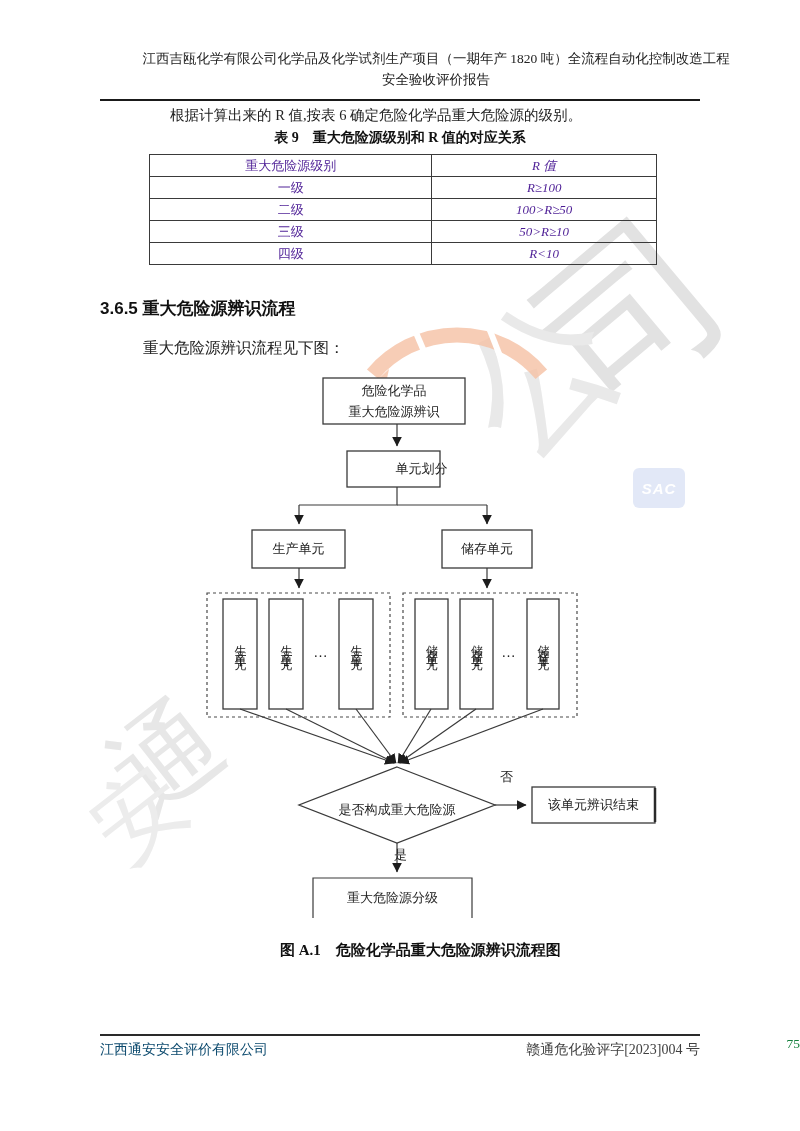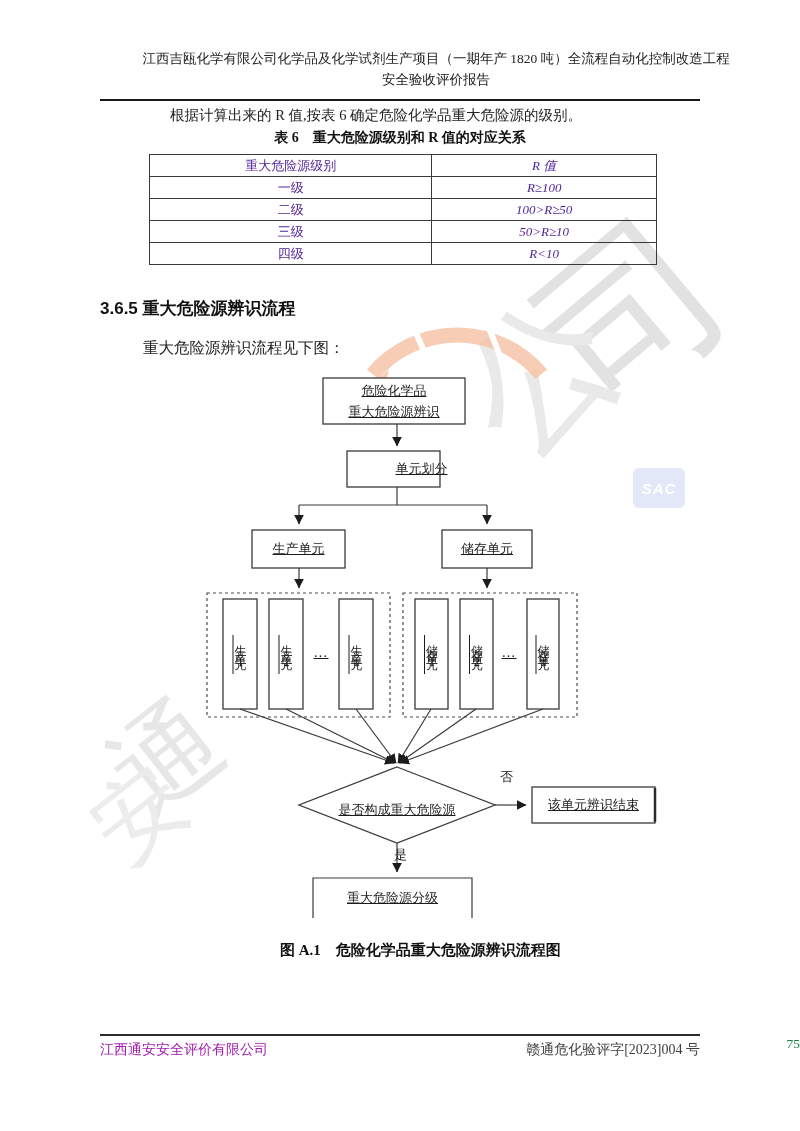--- a/index.html
+++ b/index.html
@@ -13,36 +13,36 @@
             display:flex;align-items:center;justify-content:center;}
   .wm-badge span{color:#ffffff;font-family:"Liberation Sans",sans-serif;
                  font-weight:bold;font-style:italic;font-size:15px;letter-spacing:1px;}
   
   .hdr{left:0;top:48px;width:800px;text-align:center;font-size:13.5px;line-height:21px;color:#222;margin-left:36px;}
   .hdr-rule{left:100px;top:99px;width:600px;height:2px;background:#1a1a1a;}
   .para1{left:170px;top:106px;width:540px;font-size:14.5px;color:#222;}
   .tbl-title{left:0;top:129px;width:800px;text-align:center;font-size:14px;font-weight:bold;color:#111;}
   .ftr-rule{left:100px;top:1034px;width:600px;height:2px;background:#2a2a2a;}
   .pageno{left:0;top:1008px;width:800px;text-align:right;font-size:13.5px;color:#15803d;margin-top:28px;}
-  .ftr-left{left:100px;top:1041px;font-size:14px;color:#a21caf;}
+  .ftr-left{left:100px;top:1041px;font-size:14px;color:#0c4a6e;}
   .ftr-right{left:100px;top:1041px;width:600px;text-align:right;font-size:14px;color:#404040;}
   
   table.t6{position:absolute;left:149px;top:154px;width:508px;border-collapse:collapse;
            font-size:13px;color:#4c1d95;table-layout:fixed;}
   table.t6 td,table.t6 th{border:1.5px solid #3a3a3a;height:21px;text-align:center;
                           font-weight:normal;padding:0;}
   table.t6 .c1{width:55.5%;}
   table.t6 .rv{font-style:italic;}
   
   .sec-h{left:100px;top:297px;font-family:"Liberation Sans","DejaVu Sans",sans-serif;
          font-weight:bold;font-size:17px;color:#111;}
   .sec-lead{left:143px;top:338px;font-size:15.5px;color:#222;}
   
   .fc{z-index:3;display:flex;align-items:center;justify-content:center;
-      text-align:center;font-size:13px;color:#1c1c1c;text-decoration:underline;}
+      text-align:center;font-size:13px;color:#1c1c1c;}
   .fc2l{flex-direction:column;line-height:21px;}
   .vtext{writing-mode:vertical-rl;text-orientation:upright;letter-spacing:5px;
          font-size:12px;}
   .dots{font-size:14px;letter-spacing:1px;}
   .lbl{z-index:3;position:absolute;font-size:13px;color:#1c1c1c;}
   .cap{left:280px;top:941px;font-size:15px;font-weight:bold;color:#111;z-index:3;}
   svg.flow{position:absolute;left:180px;top:370px;z-index:2;}
   svg.flow .ln{stroke:#3a3a3a;stroke-width:1.2;fill:none;}
   svg.flow .bx{stroke:#3a3a3a;stroke-width:1.3;fill:#ffffff;}
   svg.flow .dash{stroke:#4a4a4a;stroke-width:1.2;fill:none;stroke-dasharray:3 3;}
@@ -69,21 +69,21 @@
   </div>
 
   <div class="abs hdr" style="z-index:3;">
     <div>江西吉瓯化学有限公司化学品及化学试剂生产项目（一期年产 1820 吨）全流程自动化控制改造工程</div>
     <div>安全验收评价报告</div>
   </div>
   <div class="abs hdr-rule" style="z-index:3;"></div>
 
   <div class="abs para1" style="z-index:3;">根据计算出来的 R 值,按表 6 确定危险化学品重大危险源的级别。</div>
 
-  <div class="abs tbl-title" style="z-index:3;">表 6　重大危险源级别和 R 值的对应关系</div>
+  <div class="abs tbl-title" style="z-index:3;">表 9　重大危险源级别和 R 值的对应关系</div>
   <table class="t6" style="z-index:3;">
     <tbody>
       <tr>
         <th class="c1">重大危险源级别</th>
         <th class="rv">R 值</th>
       </tr>
       <tr>
         <td>一级</td>
         <td class="rv">R≥100</td>
       </tr>

